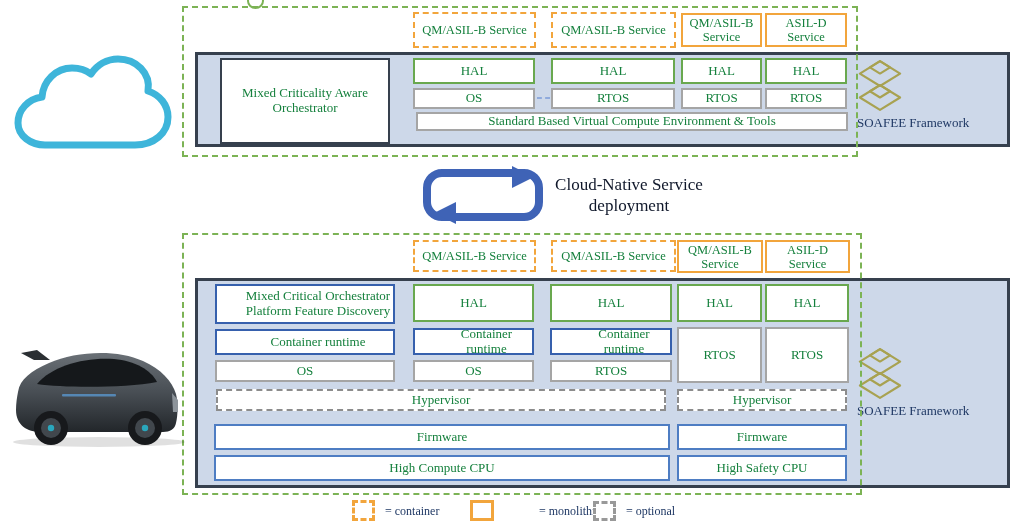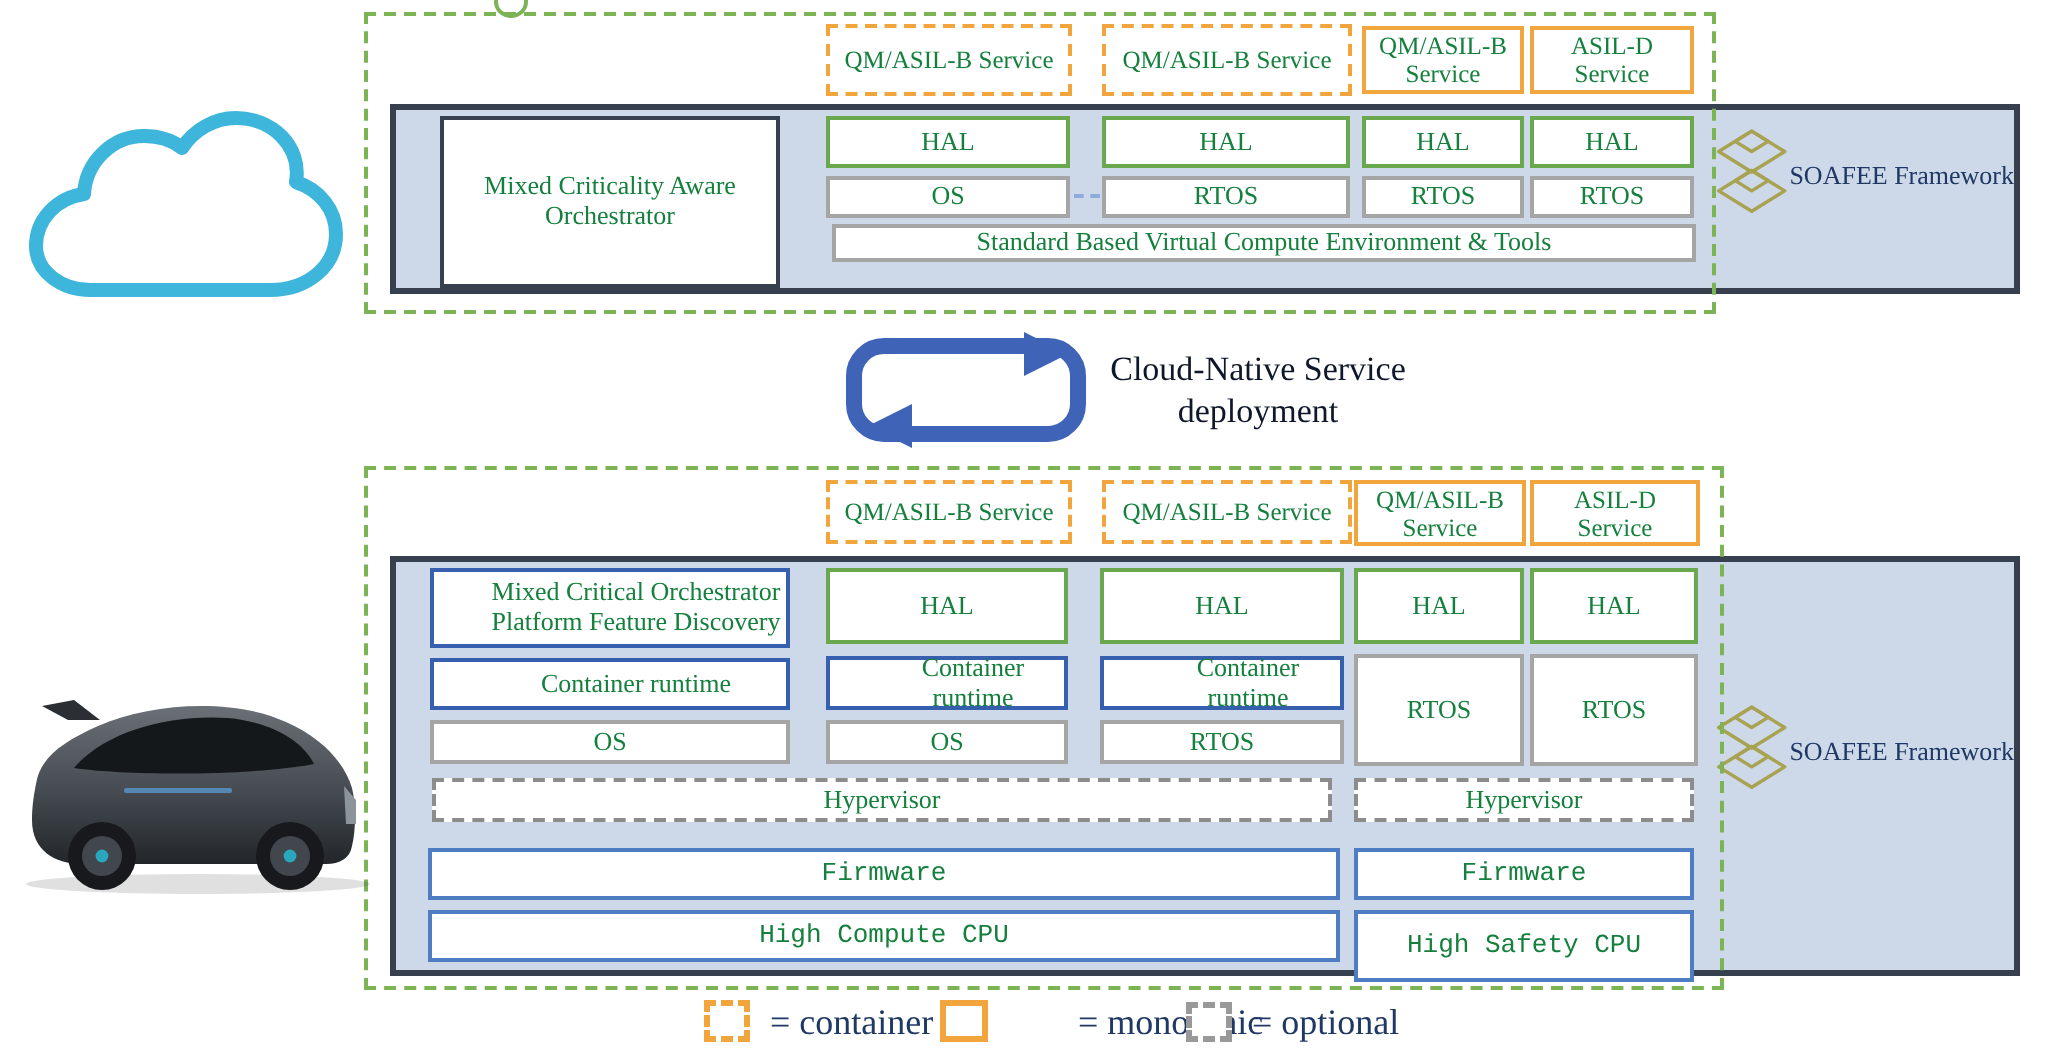--- a/index.html
+++ b/index.html
@@ -5,32 +5,32 @@
   html,body{margin:0;padding:0;background:#fff;}
   #canvas{position:relative;width:1024px;height:528px;background:#fff;overflow:hidden;
           font-family:"Liberation Serif", serif;color:#1F3864;}
   .boundary{position:absolute;border:2px dashed #7CB355;box-sizing:border-box;z-index:5;pointer-events:none;}
   .platform{position:absolute;background:#CDD8E9;border:3px solid #36404E;box-sizing:border-box;z-index:1;}
   .bx{position:absolute;display:flex;align-items:center;justify-content:center;text-align:center;
       background:#fff;color:#15803d;font-size:13px;line-height:1.12;box-sizing:border-box;z-index:3;padding:1px 2px;}
   .green{border:2.5px solid #69A84F;}
   .gray{border:2.5px solid #A5A5A5;}
   .blue{border:2.5px solid #3660AD;padding-left:28px;}
-  .hblue{border:2.5px solid #4E7DC3;font-family:Liberation Mono, monospace;}
+  .hblue{border:2.5px solid #4E7DC3;}
   .navy{border:2px solid #36404E;}
   .o-dash{border:2.5px dashed #F2A53C;background:#fff;}
   .o-solid{border:2.5px solid #F2A53C;background:#fff;}
   .g-dash{border:2.5px dashed #8C8C8C;background:#fff;}
   .service{font-size:12.5px;z-index:4;}
   .cap{position:absolute;color:#0f172a;z-index:4;font-family:Liberation Serif, serif;}
-  .soafee{position:absolute;display:flex;flex-direction:row;align-items:center;z-index:4;}
+  .soafee{position:absolute;display:flex;flex-direction:column;align-items:flex-start;z-index:4;}
   .soafee .lbl{font-size:13px;margin-top:3px;white-space:nowrap;}
   .connector{position:absolute;border-top:2.5px dashed #8FAADC;z-index:3;}
   .legend-swatch{position:absolute;box-sizing:border-box;background:#fff;z-index:4;}
-  .legend-label{position:absolute;font-size:18px;line-height:22px;z-index:4;white-space:nowrap;}
+  .legend-label{position:absolute;font-size:12px;line-height:22px;z-index:4;white-space:nowrap;}
   svg{display:block;}
 </style>
 </head>
 <body>
 
 <div id="canvas">
 
   <div style="position:absolute;left:247px;top:-7px;width:13px;height:12px;border:2px solid #7CB355;border-radius:50%;z-index:6;"></div>
 
   <svg style="position:absolute;left:8px;top:52px;z-index:2;" width="175" height="105" viewBox="0 0 175 105">
@@ -127,21 +127,21 @@
   <div class="bx green" style="left:765px;top:284px;width:84px;height:38px;">HAL</div>
   <div class="bx gray" style="left:677px;top:327px;width:85px;height:56px;">RTOS</div>
   <div class="bx gray" style="left:765px;top:327px;width:84px;height:56px;">RTOS</div>
 
   <div class="bx g-dash" style="left:216px;top:389px;width:450px;height:22px;">Hypervisor</div>
   <div class="bx g-dash" style="left:677px;top:389px;width:170px;height:22px;">Hypervisor</div>
 
   <div class="bx hblue" style="left:214px;top:424px;width:456px;height:26px;">Firmware</div>
   <div class="bx hblue" style="left:677px;top:424px;width:170px;height:26px;">Firmware</div>
   <div class="bx hblue" style="left:214px;top:455px;width:456px;height:26px;">High Compute CPU</div>
-  <div class="bx hblue" style="left:677px;top:455px;width:170px;height:36px;">High Safety CPU</div>
+  <div class="bx hblue" style="left:677px;top:455px;width:170px;height:26px;">High Safety CPU</div>
 
   <div class="soafee" style="left:857px;top:348px;width:150px;">
     <svg width="46" height="52" viewBox="0 0 48 54">
       <g fill="none" stroke="#A8A251" stroke-width="2.2" stroke-linejoin="round">
         <path d="M24,1 L45,14 L24,27 L3,14 Z"></path>
         <path d="M24,1 L34.5,7.5 L24,14 L13.5,7.5 Z"></path>
         <path d="M24,26 L45,39 L24,52 L3,39 Z"></path>
         <path d="M24,26 L34.5,32.5 L24,39 L13.5,32.5 Z"></path>
       </g>
     </svg>

